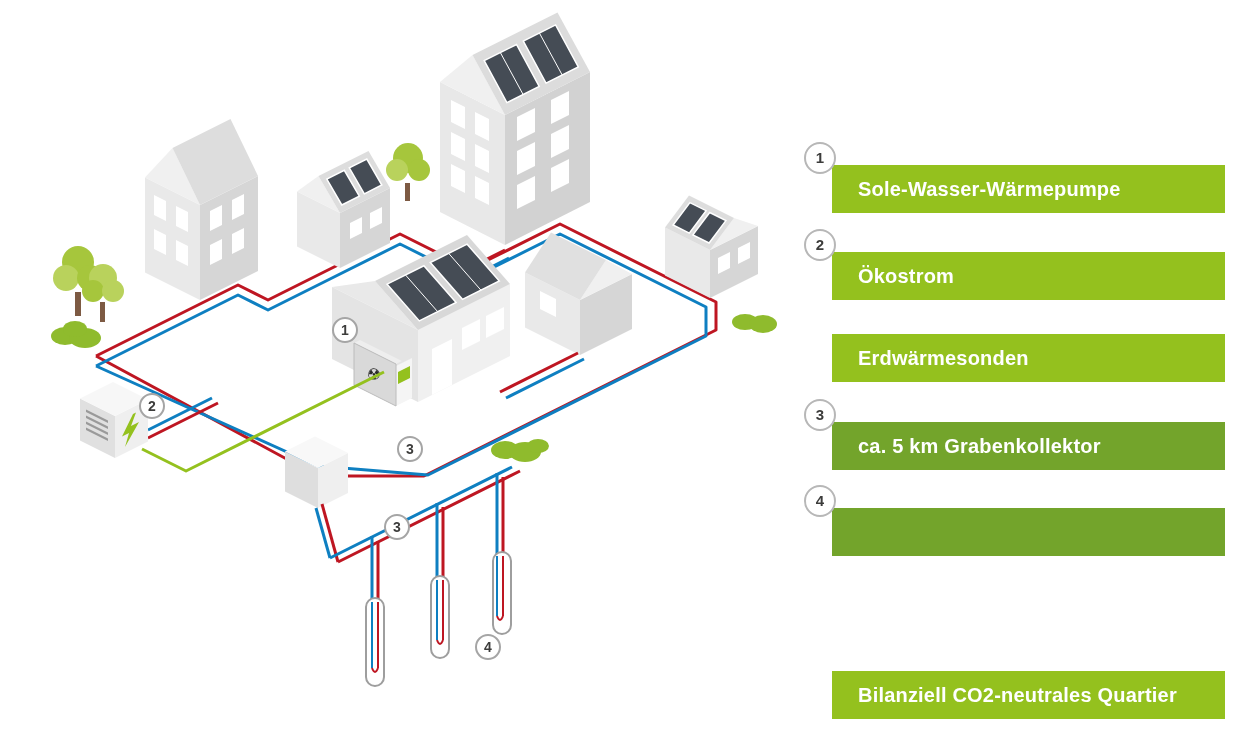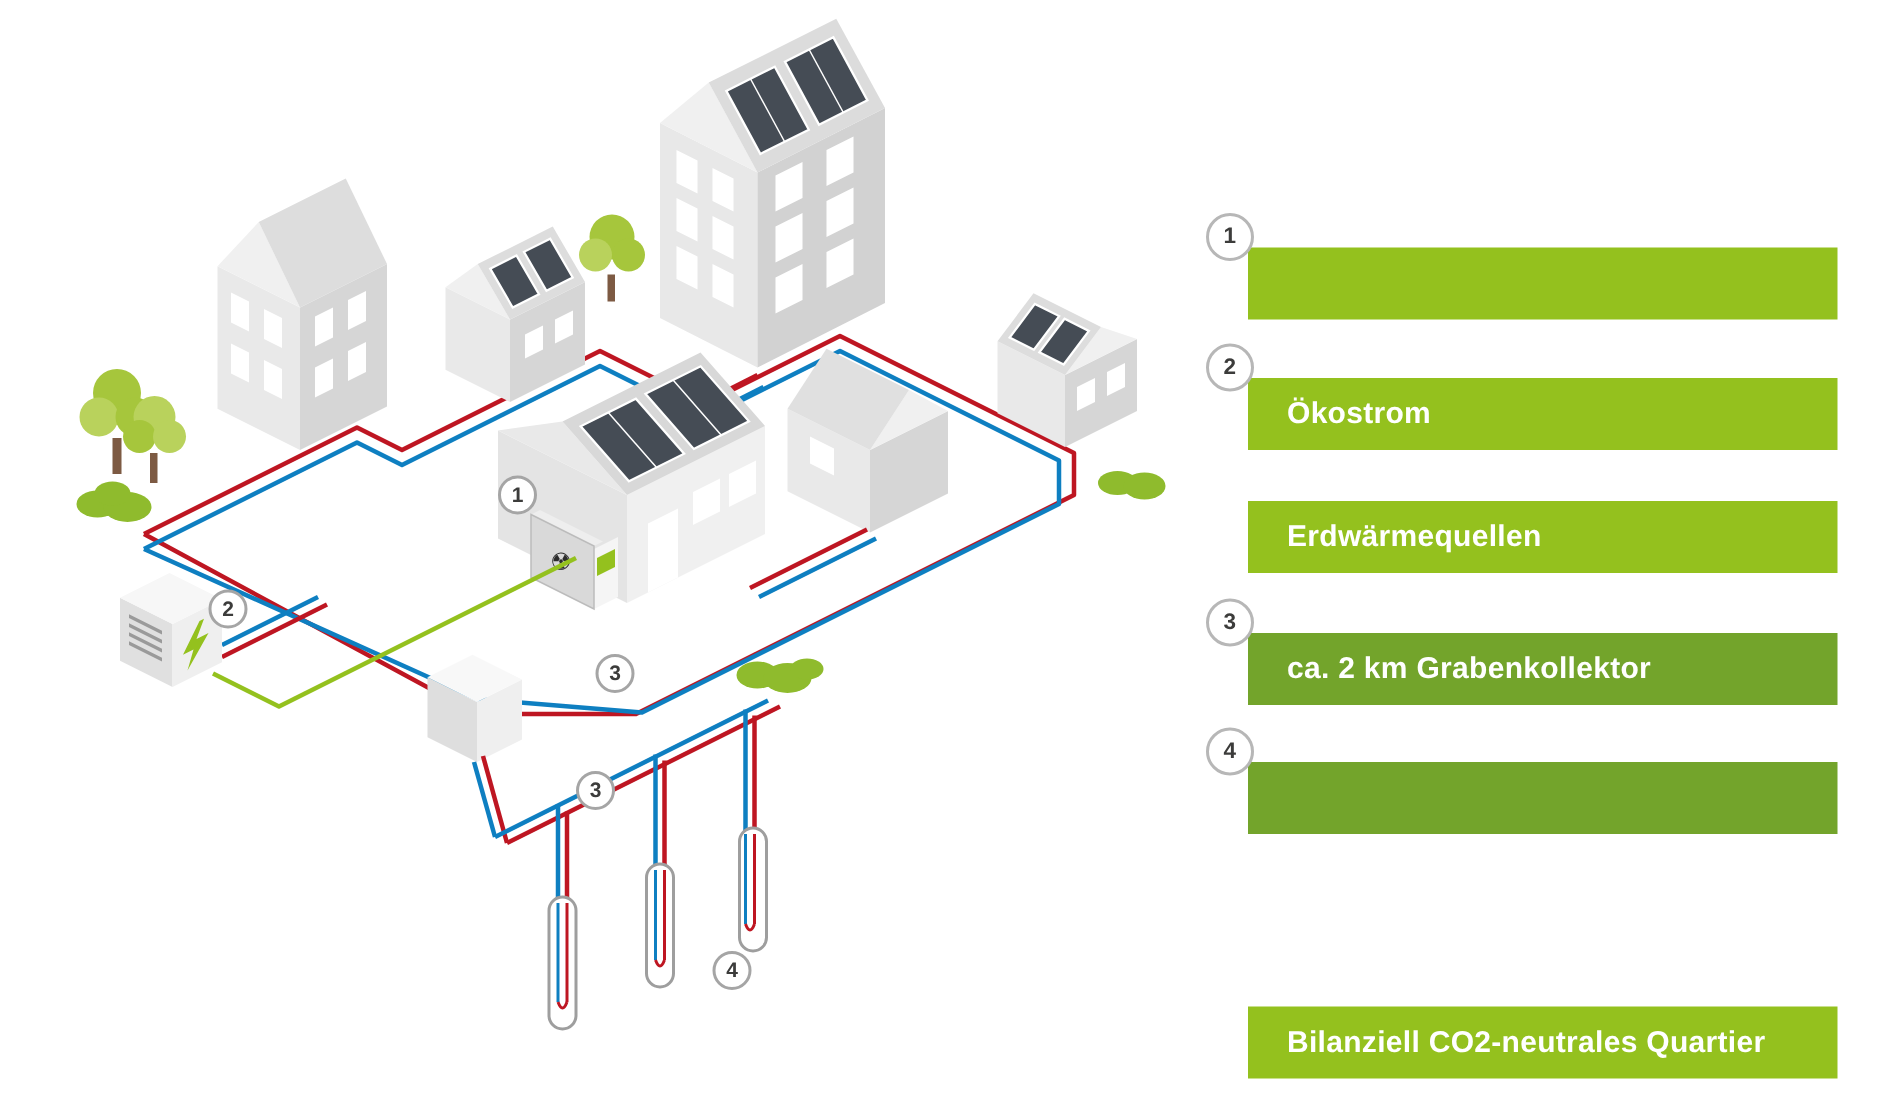--- a/index.html
+++ b/index.html
@@ -285,34 +285,35 @@
     <g class="marker">
       <circle cx="488" cy="647" r="12"></circle>
         <text x="488" y="647" dy="4.5">4</text>
     </g>
   </svg>
 
   <div>
 
     <div class="bar bar--light" style="top:165px">
       <span class="badge">1</span>
+      <span>Sole-Wasser-Wärmepumpe</span>
     </div>
 
     <div class="bar bar--light" style="top:252px">
       <span class="badge">2</span>
       <span>Ökostrom</span>
     </div>
 
     <div class="bar bar--light" style="top:334px">
-      <span>Erdwärmequellen</span>
+      <span>Erdwärmesonden</span>
     </div>
 
     <div class="bar bar--dark" style="top:422px">
       <span class="badge">3</span>
-      <span>ca. 2 km Grabenkollektor</span>
+      <span>ca. 5 km Grabenkollektor</span>
     </div>
 
     <div class="bar bar--dark" style="top:508px">
       <span class="badge">4</span>
     </div>
 
     <div class="bar bar--light" style="top:671px">
       <span>Bilanziell CO2-neutrales Quartier</span>
     </div>
 

